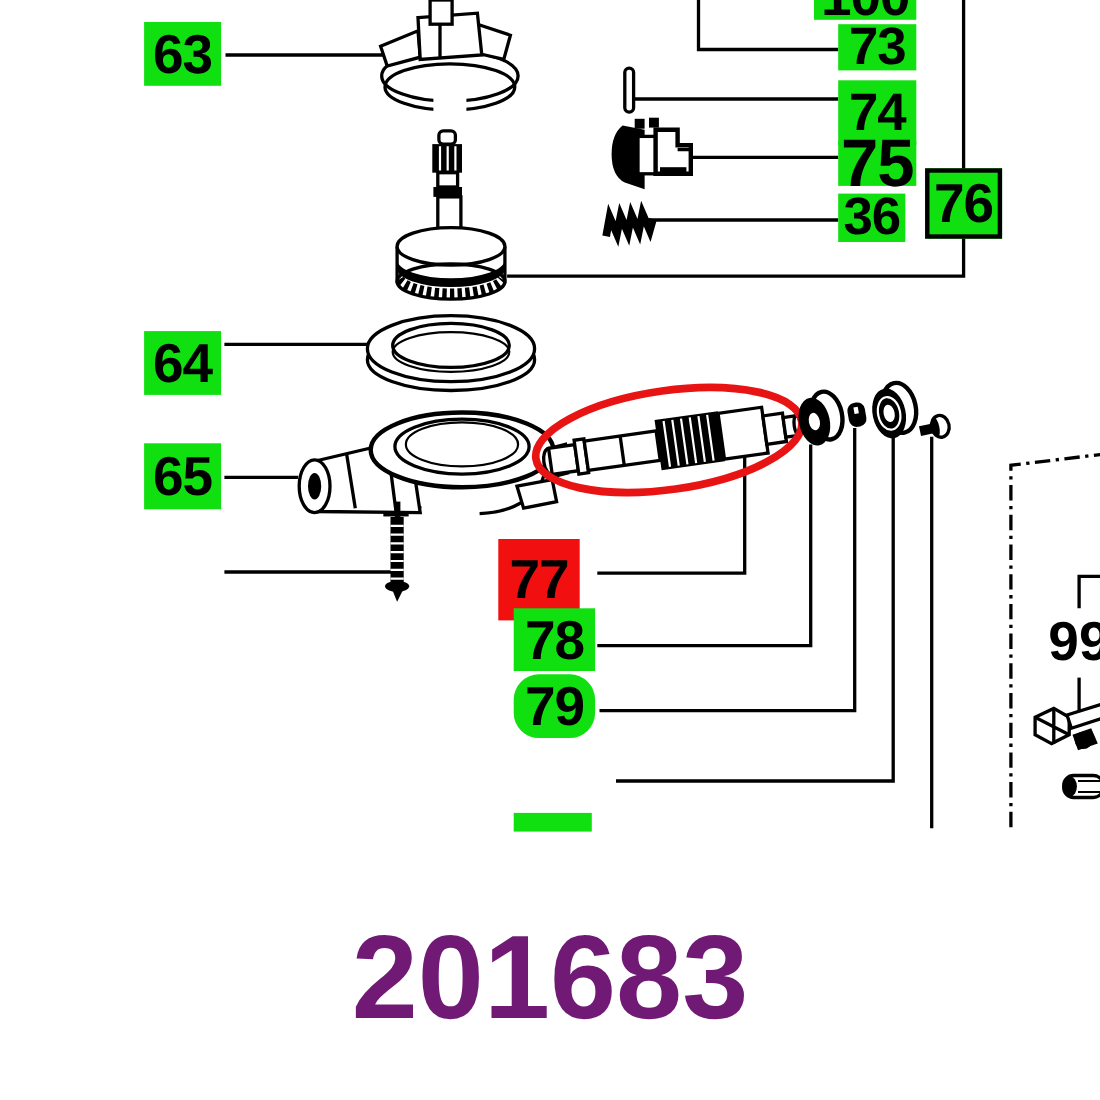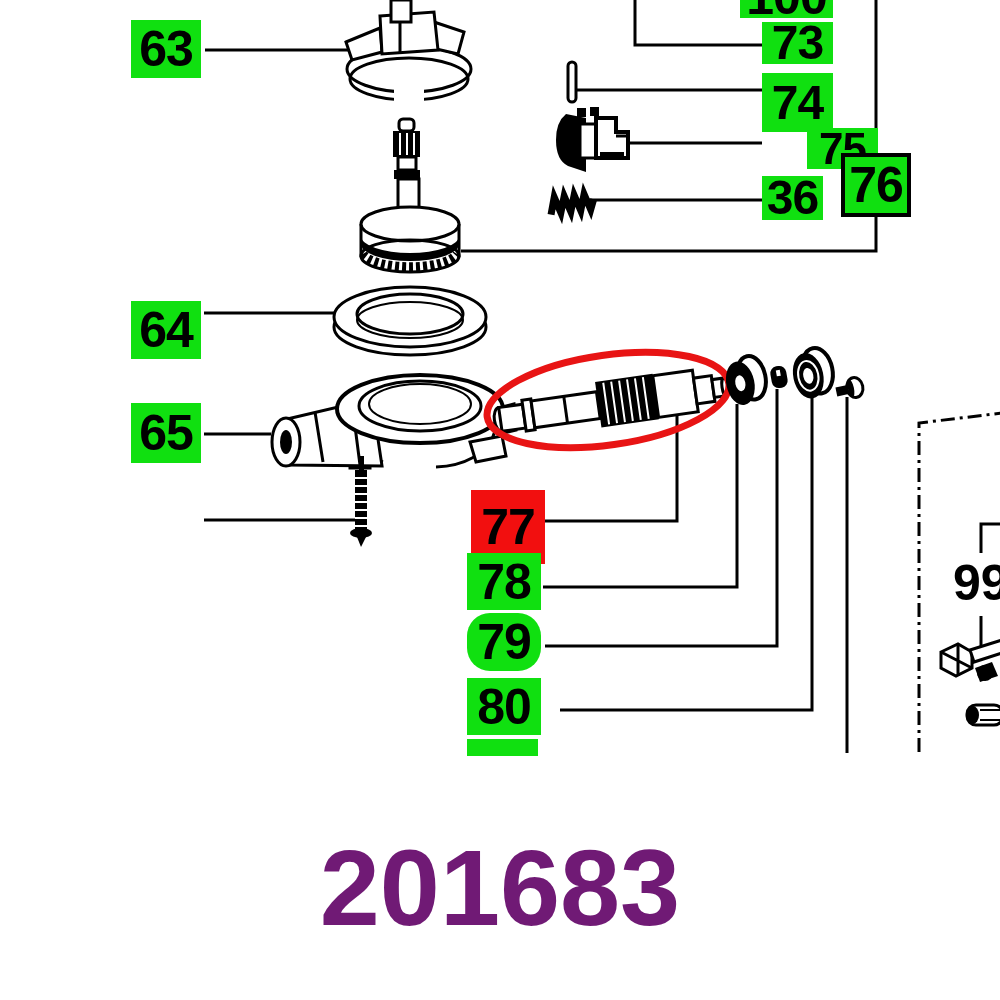--- a/index.html
+++ b/index.html
@@ -178,38 +178,37 @@
   </svg>
 
   <div class="callout" style="left:131px;top:20px;width:70px;height:58px;">63</div>
 
   <div class="callout" style="left:740px;top:-24px;width:93px;height:42px;">100</div>
 
   <div class="callout" style="left:762px;top:22px;width:71px;height:42px;font-size:48px;">73</div>
 
   <div class="callout" style="left:762px;top:73px;width:71px;height:59px;font-size:48px;">74</div>
 
-  <div class="callout" style="left:762px;top:128px;width:71px;height:41px;font-size:44px;margin-left:45px;">75</div>
+  <div class="callout" style="left:762px;top:128px;width:71px;height:41px;font-size:61px;">75</div>
 
   <div class="callout" style="left:762px;top:176px;width:61px;height:44px;font-size:48px;">36</div>
 
   <div class="callout bordered" style="left:841px;top:153px;width:70px;height:64px;">76</div>
 
   <div class="callout" style="left:131px;top:283px;width:70px;height:58px;margin-top:18px;">64</div>
 
   <div class="callout" style="left:131px;top:403px;width:70px;height:60px;">65</div>
 
 
-  <div class="callout red" style="left:471px;top:490px;width:74px;height:74px;">77</div>
+  <div class="callout red" style="left:453px;top:490px;width:74px;height:74px;">77</div>
 
   <div class="callout" style="left:467px;top:553px;width:74px;height:57px;">78</div>
 
   <div class="callout" style="left:467px;top:613px;width:74px;height:58px;border-radius:23px;">79</div>
 
-  <div class="callout" style="left:467px;top:678px;width:74px;height:57px;">80</div>
 
   <div class="callout" style="left:467px;top:739px;width:71px;height:17px;"></div>
 
   <div class="plain-label" style="left:953px;top:558px;">99</div>
 
   <div class="part-number">201683</div>
 
 </div>
 
 </body></html>

